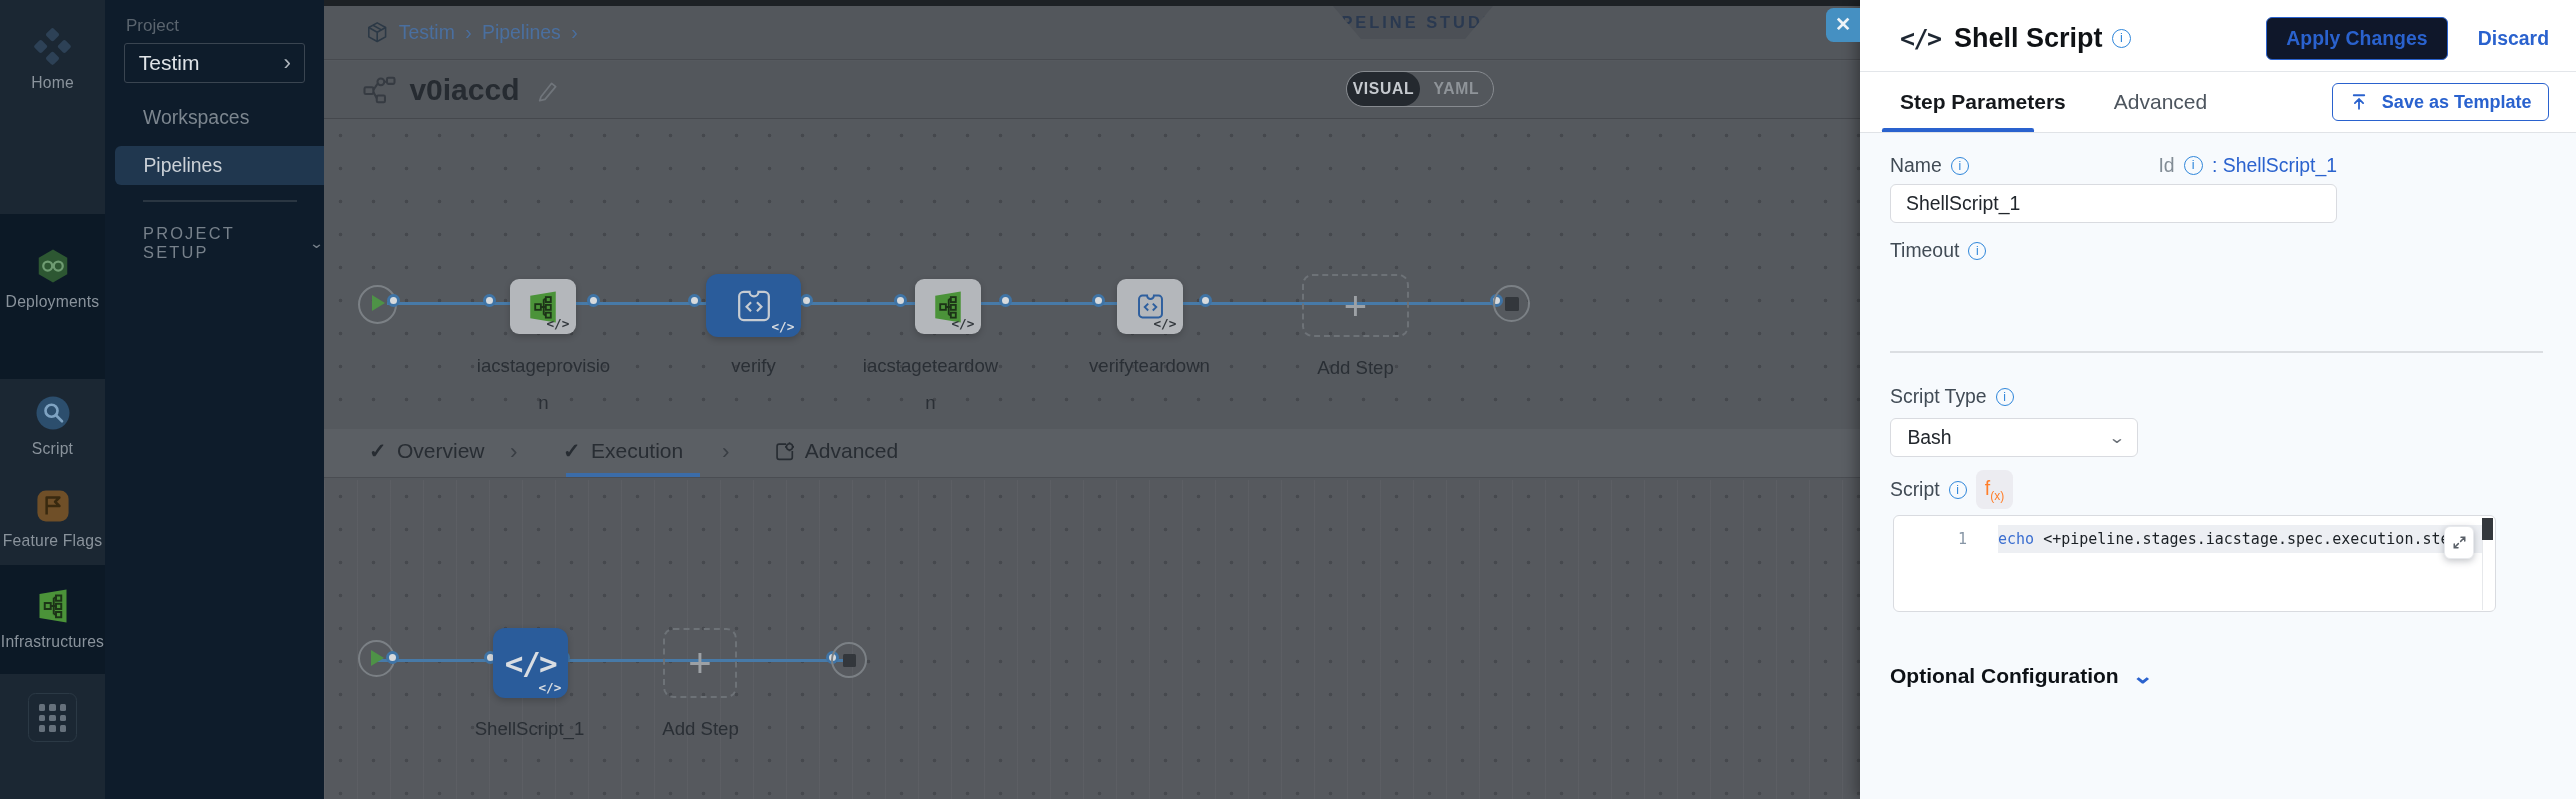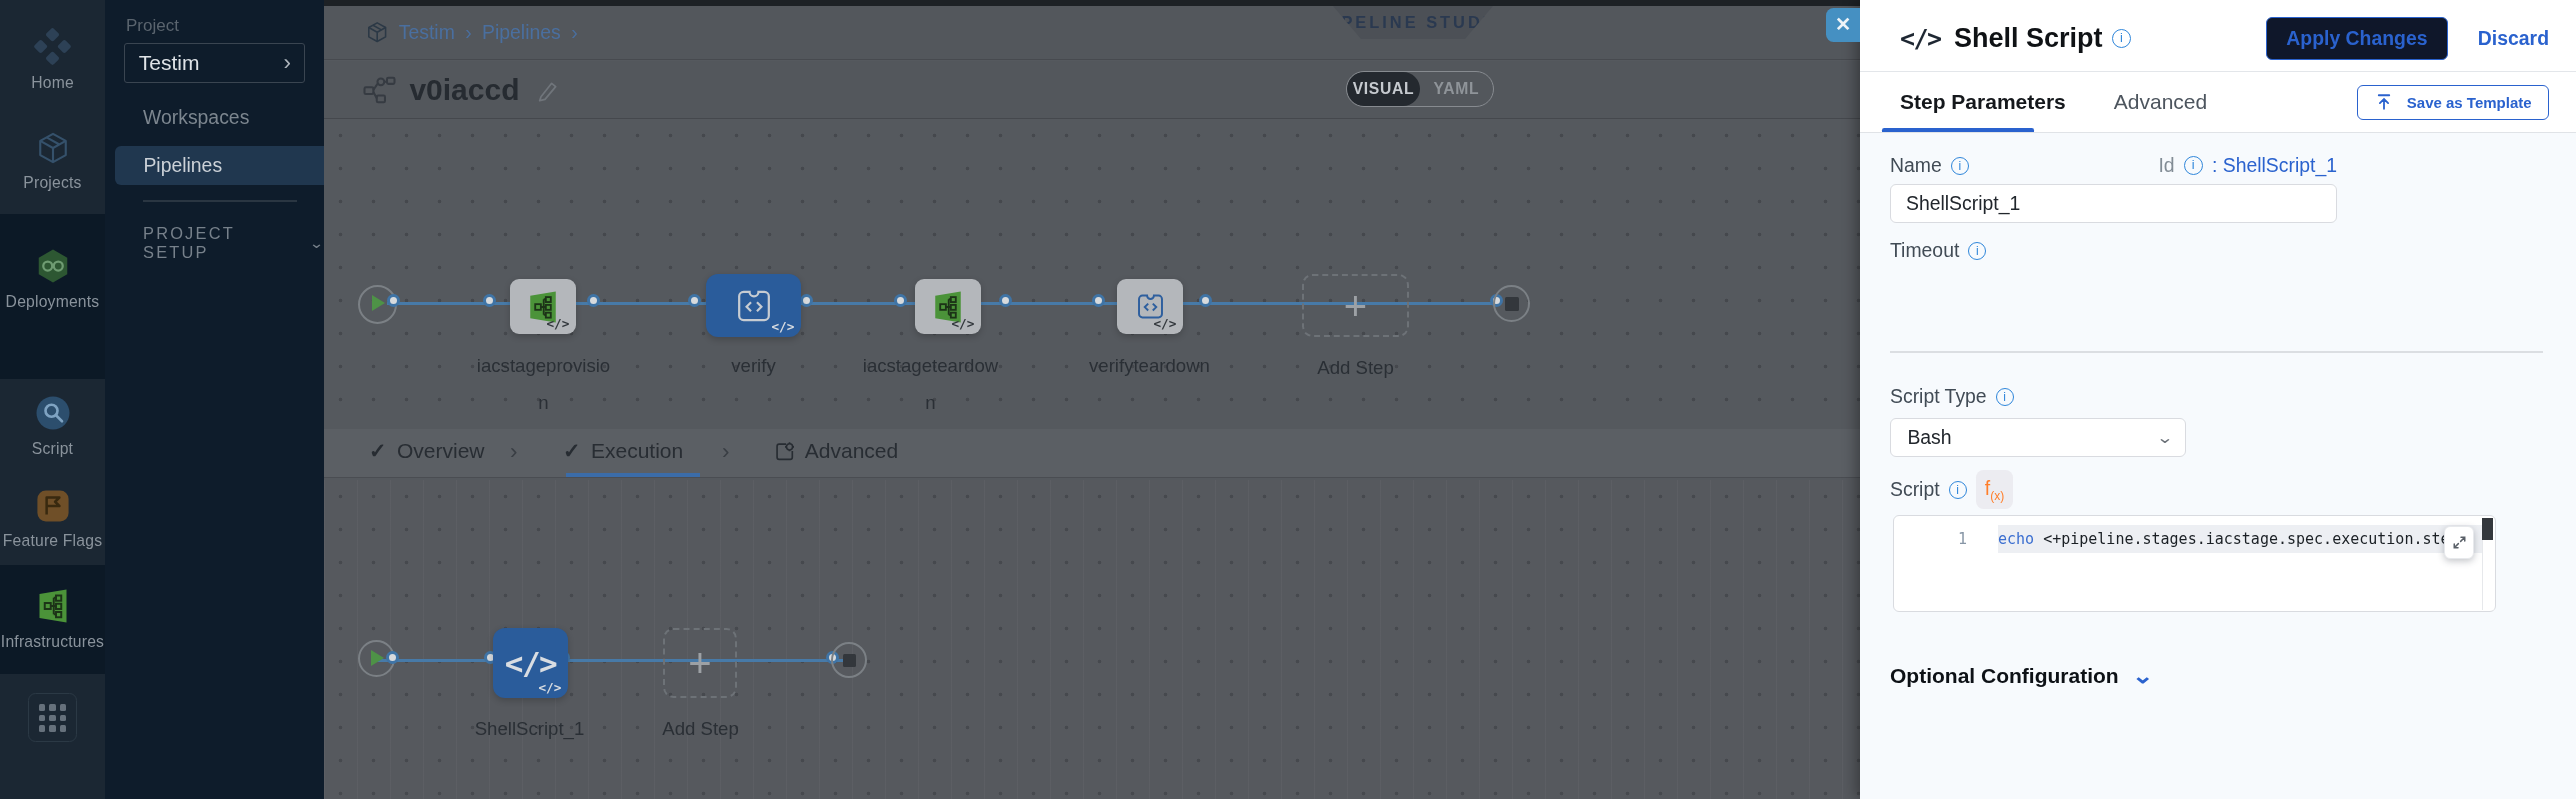--- a/index.html
+++ b/index.html
@@ -104,34 +104,34 @@
   .btn-outline { border:1.5px solid #2a62ce; border-radius:6px; background:#0f172a; color:#2a62ce;
     font-size:19.4px; font-weight:600; padding:9px 19.4px; cursor:pointer; font-family:inherit; }
   .link-btn { border:none; background:none; color:#2a62ce; font-size:19.4px; font-weight:600; margin-left:30px; cursor:pointer; font-family:inherit; }
   .dtabs { position:absolute; left:0; top:72px; width:100%; height:61px; background:#fff;
     border-bottom:1.5px solid #e0e3e7; display:flex; align-items:center; padding:0 27px 0 40px; }
   .dtab { font-size:21px; color:#4d555e; cursor:pointer; }
   .dtab.on { font-weight:700; color:#15181c; }
   .dtab + .dtab { margin-left:48px; }
   .dtab-underline { position:absolute; left:22.4px; bottom:0; width:152px; height:4.5px; background:#2a62ce; border-radius:2.2px 2.2px 0 0; }
   .tmpl-btn { margin-left:auto; display:flex; align-items:center; gap:14px; border:1.5px solid #2a62ce;
-    border-radius:6px; background:#fff; color:#2a62ce; font-size:15px; font-weight:600; padding:7.5px 16.4px; cursor:pointer; font-family:inherit; }
+    border-radius:6px; background:#fff; color:#2a62ce; font-size:18px; font-weight:600; padding:7.5px 16.4px; cursor:pointer; font-family:inherit; }
   .dbody { position:absolute; left:0; top:133px; width:100%; height:667px; background:#f7fafd; }
   .flabel { position:absolute; display:flex; align-items:center; font-size:19.4px; color:#414b55; }
   .flabel .info { width:18px; height:18px; font-size:12px; }
   .name-row { position:absolute; left:30px; top:21px; width:447px; display:flex; justify-content:space-between; align-items:center; }
   .id-part { display:flex; align-items:center; font-size:19.4px; color:#828c95; }
   .id-val { color:#2a62ce; margin-left:9px; }
   .tinput { position:absolute; border:1.5px solid #d9dbe0; border-radius:6px; background:#fff;
     font-size:19.4px; color:#21262c; padding:0 15px; font-family:inherit; }
   .tgroup { position:absolute; left:30px; top:135px; width:248px; height:37px; border:1.5px solid #d9dbe0;
     border-radius:6px; background:#fff; display:flex; overflow:hidden; }
   .tgroup input { border:none; outline:none; flex:1; font-size:19.4px; color:#21262c; padding:0 15px; font-family:inherit; background:#fff; }
   .divider { position:absolute; left:30px; right:33px; top:218px; height:1.5px; background:#dbdee2; }
-  .fselect { position:absolute; left:30px; top:285px; width:296px; height:39px; border:1.5px solid #d9dbe0;
+  .fselect { position:absolute; left:30px; top:285px; width:248px; height:39px; border:1.5px solid #d9dbe0;
     border-radius:6px; background:#fff; display:flex; align-items:center; padding:0 13.4px 0 16.4px;
     font-size:19.4px; color:#21262c; cursor:pointer; }
   .fselect .caret { margin-left:auto; color:#6b7178; font-size:16.4px; transform:scaleX(1.3); }
   .fx-badge { position:absolute; left:116px; top:337px; width:37px; height:39px; background:#ececf1;
     border-radius:7.5px; display:flex; align-items:center; justify-content:center; color:#ff7e2a;
     font-size:19.4px; cursor:pointer; }
   .fx-badge sub { font-size:12px; }
   .editor { position:absolute; left:33px; top:382px; width:603px; height:97px; background:#fff;
     border:1.5px solid #d9dbe0; border-radius:6px; overflow:hidden; }
   .codeline { position:absolute; left:0; top:7.5px; right:13.4px; height:31px; display:flex; align-items:center;
@@ -165,29 +165,20 @@
               <g fill="#2d4156">
             <rect x="18" y="2" width="14" height="14" rx="3" transform="rotate(45 25 9)"></rect>
             <rect x="2" y="18" width="14" height="14" rx="3" transform="rotate(45 9 25)"></rect>
             <rect x="34" y="18" width="14" height="14" rx="3" transform="rotate(45 41 25)"></rect>
             <rect x="18" y="34" width="14" height="14" rx="3" transform="rotate(45 25 41)"></rect>
           </g>
             </svg>
         </span>
         <span class="mlabel">Home</span>
       </div>
-      <div class="mitem" style="height:105px">
-        <span>
-          <svg width="34" height="34" viewBox="0 0 48 48" fill="none" stroke="#35516b" stroke-width="3" stroke-linejoin="round">
-            <path d="M24 4 L42 14 V34 L24 44 L6 34 V14 Z"></path>
-              <path d="M6 14 L24 24 L42 14 M24 24 V44 M15 9 L33 19"></path>
-          </svg>
-        </span>
-        <span class="mlabel">Projects</span>
-      </div>
     </div>
     <div class="mn-sec mn-dark" style="height:165px">
       <div class="mitem" style="height:131px">
         <span>
           <svg width="36" height="36" viewBox="0 0 48 48">
             <path d="M24 2 L43 13 V35 L24 46 L5 35 V13 Z" fill="#2d5732"></path>
             <circle cx="17" cy="24" r="6" fill="none" stroke="#6f9c72" stroke-width="3"></circle>
             <circle cx="31" cy="24" r="6" fill="none" stroke="#6f9c72" stroke-width="3"></circle>
           </svg>
         </span>

